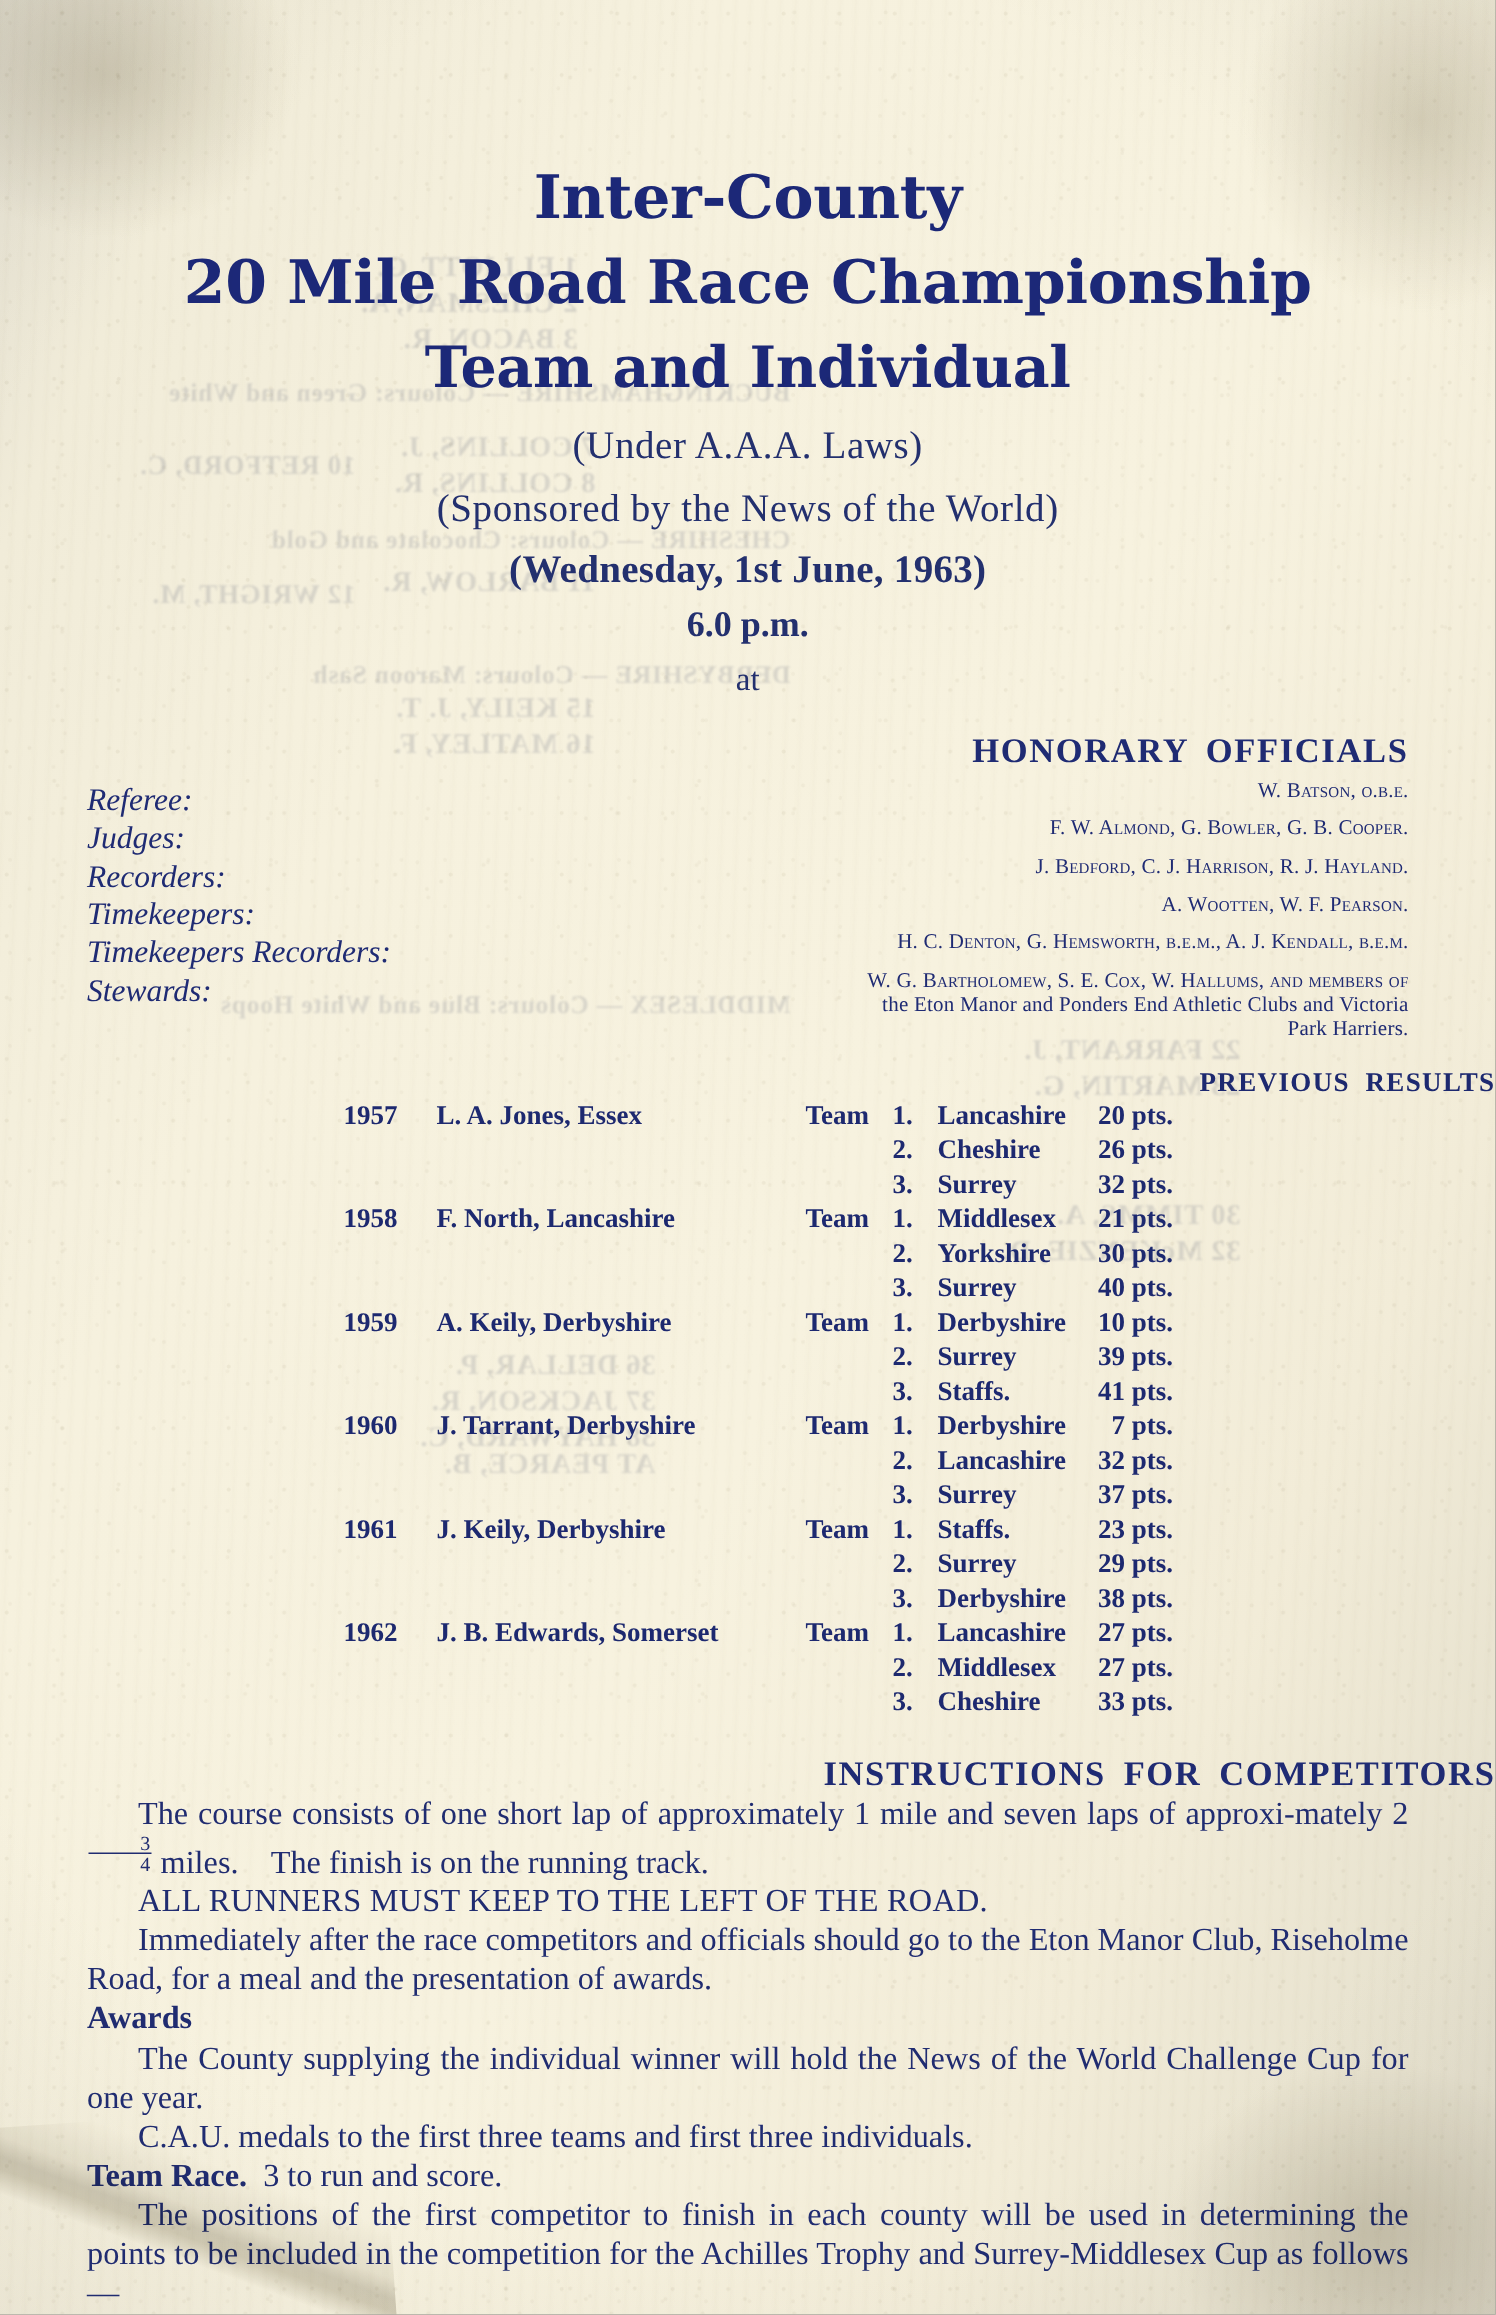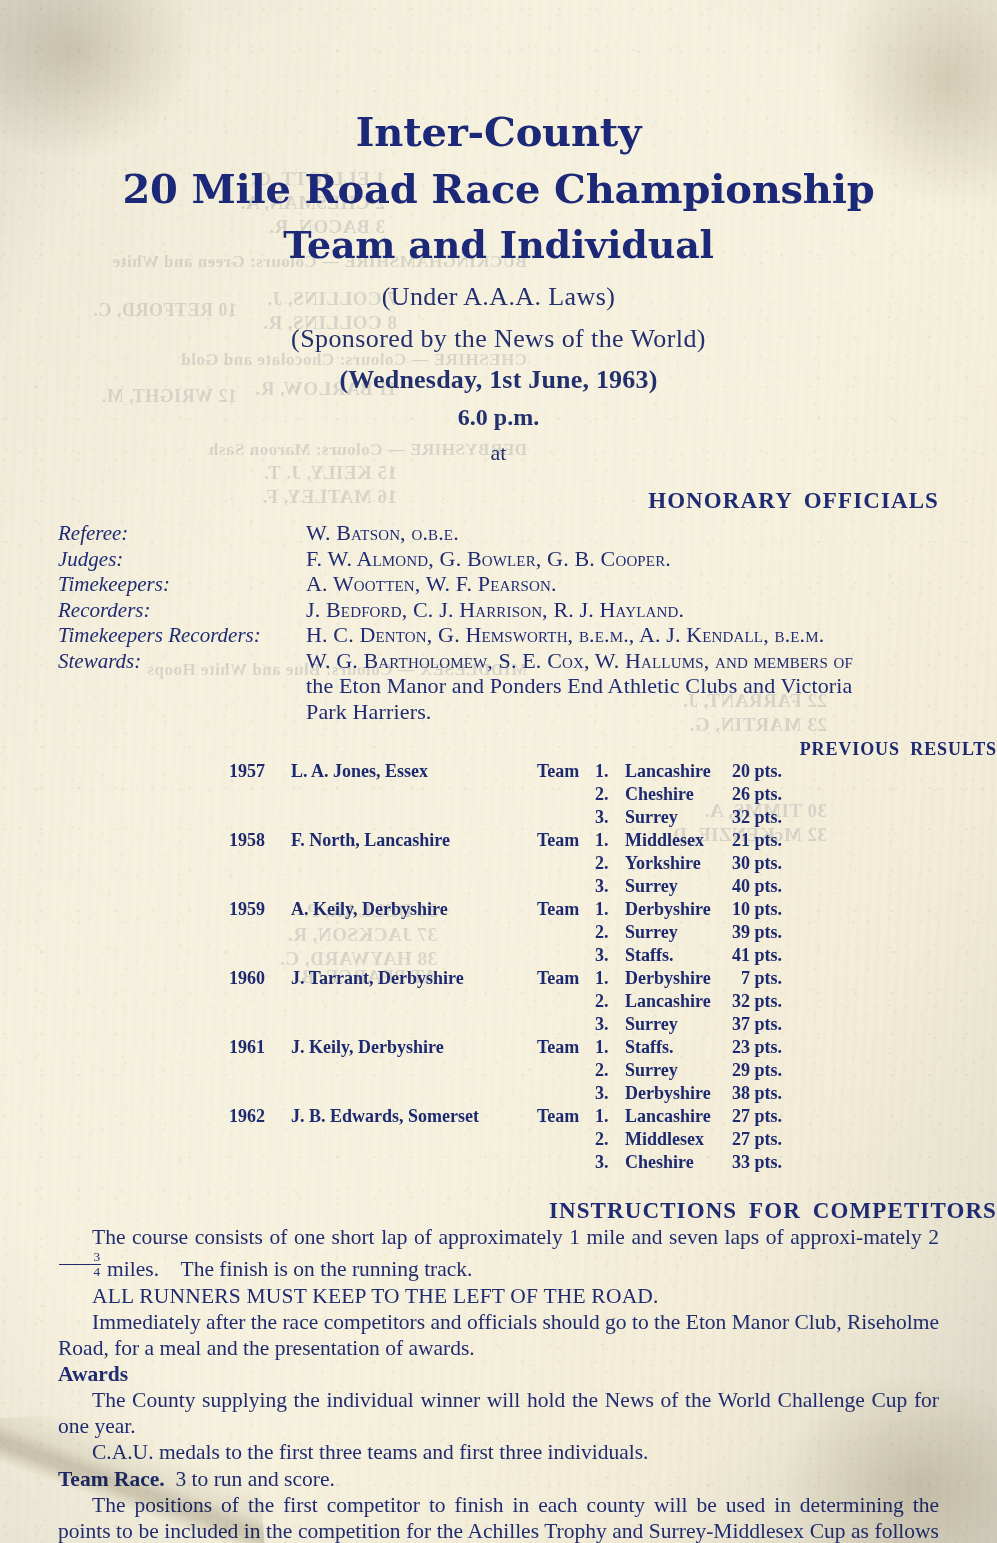--- a/index.html
+++ b/index.html
@@ -185,24 +185,25 @@
   }
   .off-label {
     flex: 0 0 248px;
     font-style: italic;
     font-size: 21px;
     color: #1f2b74;
     padding-top: 1px;
   }
   .off-names {
     flex: 1 1 auto;
-    font-size: 22px;
+    font-size: 14px;
     font-variant: small-caps;
     color: #1f2b74;
     letter-spacing: .15px;
+    text-align: right;
   }
   .off-names .cont {
     display: block;
     font-variant: normal;
   }
 
   
   .results {
     margin: 4px 0 0 0;
     font-weight: bold;
@@ -307,27 +308,27 @@
         <div class="off-label">Referee:</div>
         <div class="off-names">W. Batson, o.b.e.</div>
       </div>
 
       <div class="off-row">
         <div class="off-label">Judges:</div>
         <div class="off-names">F. W. Almond, G. Bowler, G. B. Cooper.</div>
       </div>
 
       <div class="off-row">
+        <div class="off-label">Recorders:</div>
+        <div class="off-names">J. Bedford, C. J. Harrison, R. J. Hayland.</div>
+      </div>
+
+      <div class="off-row">
         <div class="off-label">Timekeepers:</div>
         <div class="off-names">A. Wootten, W. F. Pearson.</div>
-      </div>
-
-      <div class="off-row">
-        <div class="off-label">Recorders:</div>
-        <div class="off-names">J. Bedford, C. J. Harrison, R. J. Hayland.</div>
       </div>
 
       <div class="off-row">
         <div class="off-label">Timekeepers Recorders:</div>
         <div class="off-names">H. C. Denton, G. Hemsworth, b.e.m., A. J. Kendall, b.e.m.</div>
       </div>
 
       <div class="off-row">
         <div class="off-label">Stewards:</div>
         <div class="off-names">

